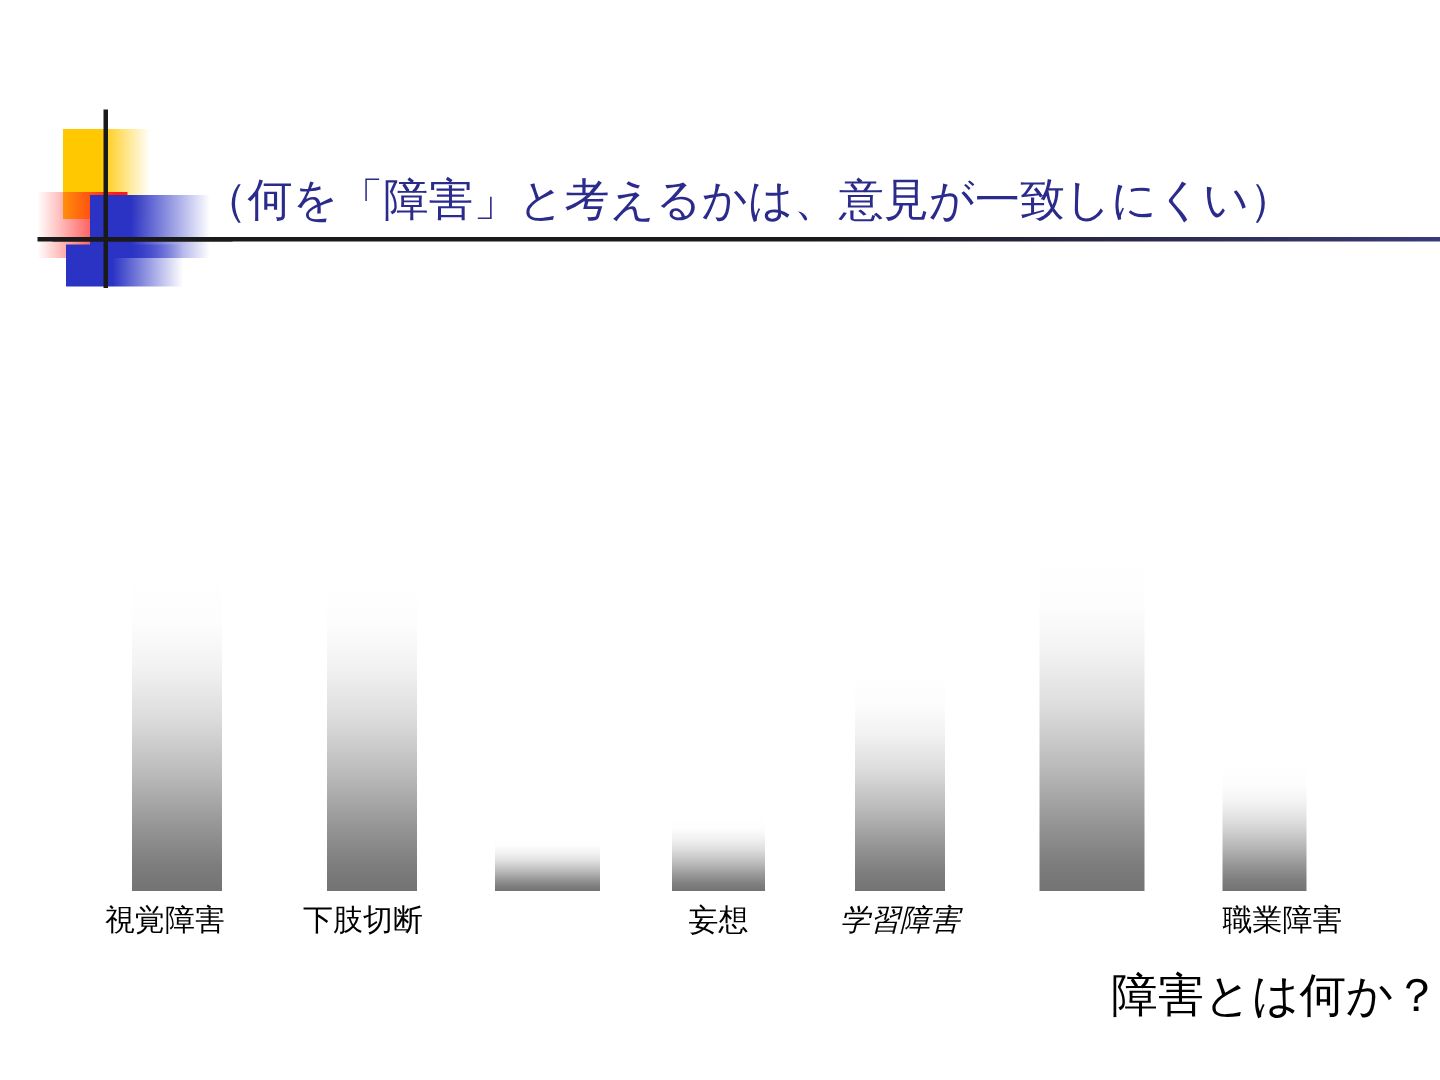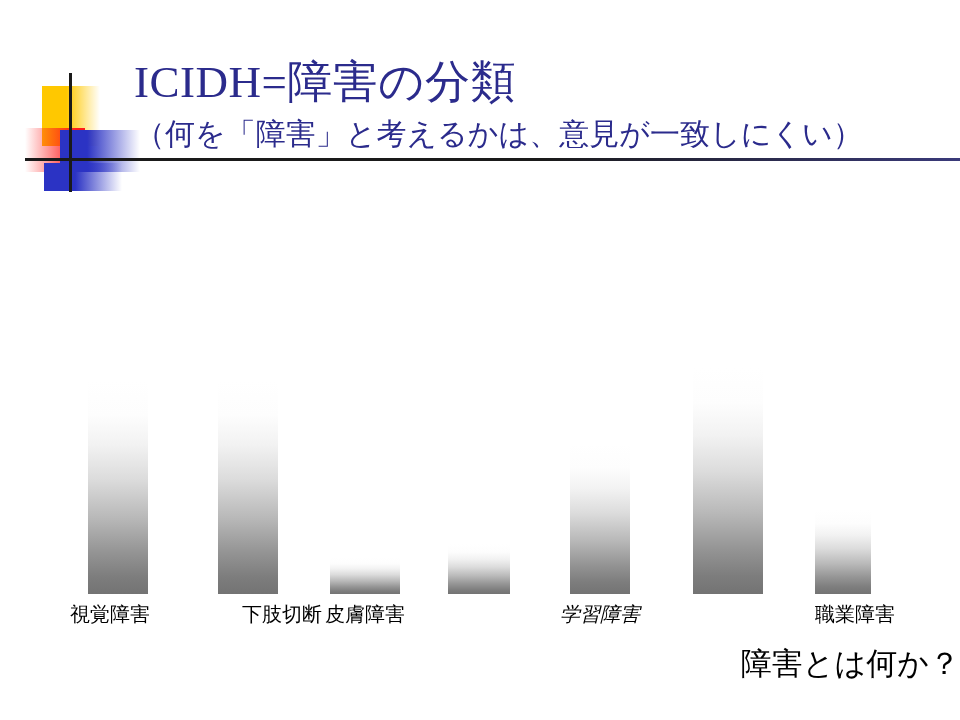--- a/index.html
+++ b/index.html
@@ -171,41 +171,40 @@
 
   <div id="logo-mark">
     <div id="logo-yellow"></div>
     <div id="logo-red"></div>
     <div id="logo-blue-main"></div>
     <div id="logo-blue-foot"></div>
     <div id="logo-vline"></div>
     <div id="logo-hline"></div>
   </div>
 
-  <div id="title-main">ICIDH=障害の分類</div>
 
   <div id="title-sub">（何を「障害」と考えるかは、意見が一致しにくい）</div>
 
   <div id="title-rule"></div>
 </div>
 
 <div id="chart-area">
 
   <div id="plot">
       <div class="bar" title="視覚障害" style="left: 88px; width: 60px; height: 213.38px;"></div>
       <div class="bar" title="下肢切断" style="left: 218px; width: 60px; height: 213.38px;"></div>
       <div class="bar" title="皮膚障害" style="left: 330px; width: 70px; height: 36.32px;"></div>
       <div class="bar" title="妄想" style="left: 448px; width: 62px; height: 49.94px;"></div>
       <div class="bar" title="学習障害" style="left: 570px; width: 60px; height: 149.82px;"></div>
       <div class="bar" title="移動障害" style="left: 693px; width: 70px; height: 227px;"></div>
       <div class="bar" title="職業障害" style="left: 815px; width: 56px; height: 83.99px;"></div>
     </div>
 
   <div id="axis-labels">
       <div class="axis-label" style="left: 30px; width: 160px;">視覚障害</div>
-      <div class="axis-label" style="left: 162px; width: 160px; text-align: right;">下肢切断</div>
-      <div class="axis-label" style="left: 285px; width: 160px;">皮膚障害</div>
+      <div class="axis-label" style="left: 162px; width: 160px;">下肢切断</div>
+      <div class="axis-label" style="left: 399px; width: 160px;">妄想</div>
       <div class="axis-label" style="left: 520px; width: 160px; font-style: italic;">学習障害</div>
       <div class="axis-label" style="left: 775px; width: 160px;">職業障害</div>
     </div>
 
   <div id="chart-caption">障害とは何か？</div>
 </div>
 
 </body></html>

